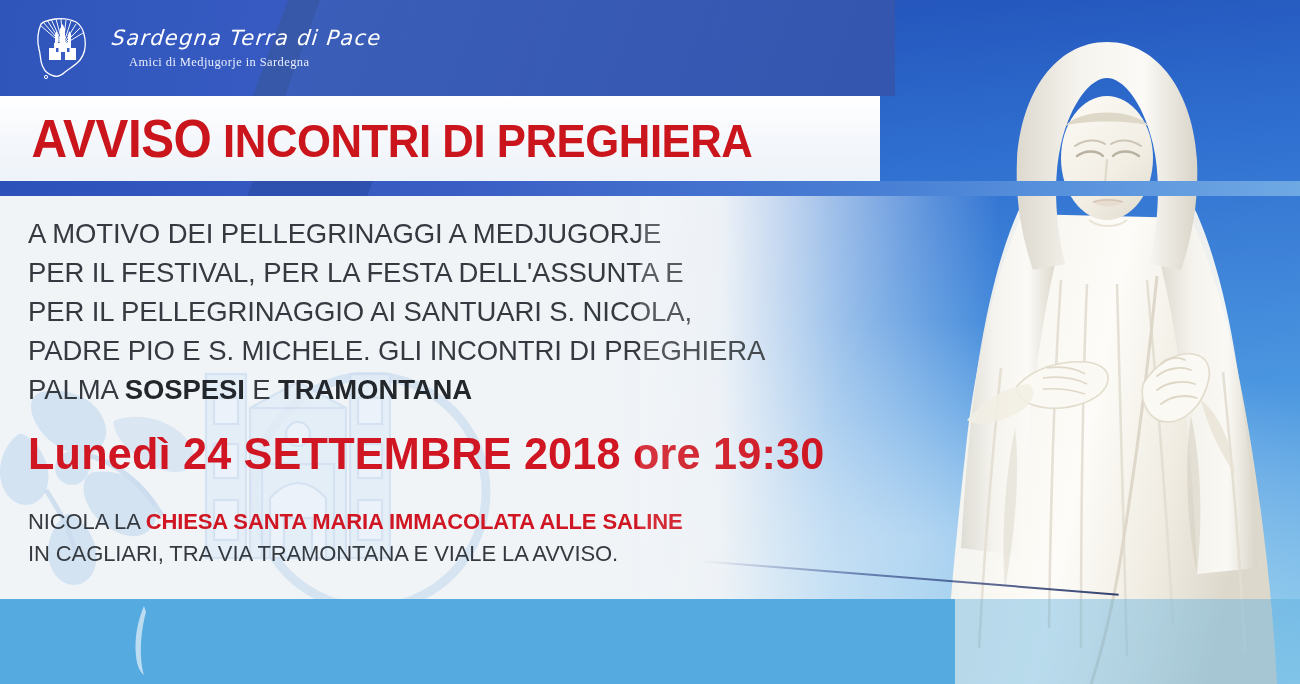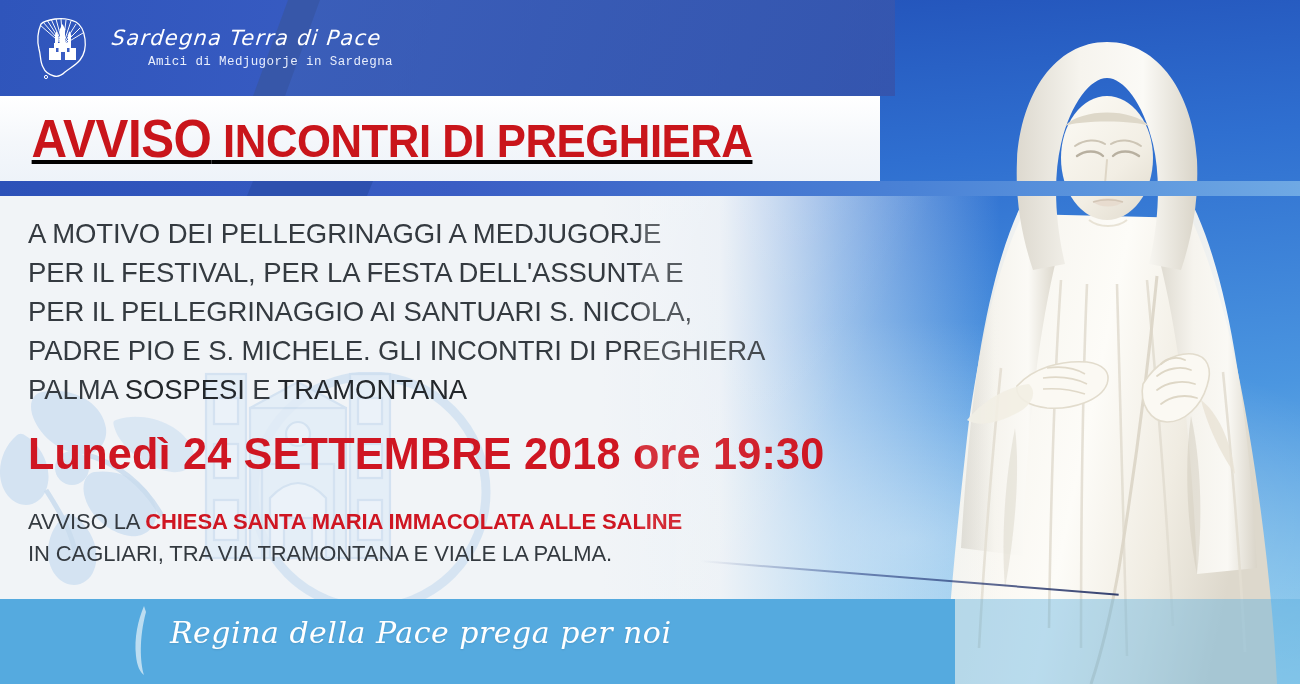--- a/index.html
+++ b/index.html
@@ -53,30 +53,30 @@
   .logo-mark{width:62px;height:66px;flex:0 0 auto;}
   .logo-mark svg{display:block;width:100%;height:100%;}
   .logo-text{margin-left:18px;display:flex;flex-direction:column;justify-content:center;}
   .brand-title{
     font-family:"DejaVu Sans", sans-serif;
     font-size:21px;color:#ffffff;letter-spacing:1.2px;
     font-style:italic;font-weight:400;line-height:1;
     transform:skewX(-6deg);
   }
   .brand-sub{
-    font-family:Liberation Mono, monospace;
+    font-family:Liberation Serif, serif;
     font-size:12.5px;color:#e8eefc;letter-spacing:.4px;
-    margin-top:7px;margin-left:36px;line-height:1;
+    margin-top:7px;margin-left:17px;line-height:1;
   }
 
   
   .title-band{
     position:absolute;left:0;top:96px;width:880px;height:85px;
     background:linear-gradient(180deg,#ffffff 0%,#f4f7fb 55%,#eef3f9 100%);
-    display:flex;align-items:center;text-decoration:underline;
+    display:flex;align-items:center;
   }
   .title-text{
     padding-left:34px;
     color:#c9151b;
     font-family:"Liberation Sans", sans-serif;
     font-weight:bold;
     font-size:47px;
     letter-spacing:-.5px;
     white-space:nowrap;
     transform:scaleX(.93);
@@ -116,21 +116,21 @@
   .panel-inner{position:relative;padding:18px 0 0 28px;}
 
   .body-copy{
     color:#343a40;
     font-size:27.5px;
     line-height:39px;
     letter-spacing:-.1px;
     font-weight:400;
     white-space:nowrap;
   }
-  .body-copy b{font-weight:normal;color:#23272b;}
+  .body-copy b{font-weight:bold;color:#23272b;}
 
   .date-line{
     margin-top:22px;
     color:#cf1622;
     font-family:"Liberation Sans", sans-serif;
     font-weight:bold;
     font-size:45px;
     line-height:1;
     letter-spacing:.2px;
     transform:scaleX(.96);
@@ -384,31 +384,30 @@
         <div>A MOTIVO DEI PELLEGRINAGGI A MEDJUGORJE</div>
         <div>PER IL FESTIVAL, PER LA FESTA DELL'ASSUNTA E</div>
         <div>PER IL PELLEGRINAGGIO AI SANTUARI S. NICOLA,</div>
         <div>PADRE PIO E S. MICHELE. GLI INCONTRI DI PREGHIERA</div>
         <div><span>PALMA </span><b>SOSPESI</b><span> E </span><b>TRAMONTANA</b></div>
       </div>
 
       <div class="date-line">Lunedì 24 SETTEMBRE 2018 ore 19:30</div>
 
       <div class="venue">
-        <div><span>AVVISO LA </span><span class="hl">CHIESA SANTA MARIA IMMACOLATA ALLE SALINE</span></div>
-        <div>IN CAGLIARI, TRA VIA TRAMONTANA E VIALE LA PALMA.</div>
+        <div><span>NICOLA LA </span><span class="hl">CHIESA SANTA MARIA IMMACOLATA ALLE SALINE</span></div>
+        <div>IN CAGLIARI, TRA VIA TRAMONTANA E VIALE LA AVVISO.</div>
       </div>
     </div>
   </div>
 
   <div class="diag-sheen"></div>
   <div class="hairline"></div>
 
   <div class="footer"></div>
   <div class="footer-overlay"></div>
   <div class="footer-flourish">
     <svg viewBox="0 0 26 72" xmlns="http://www.w3.org/2000/svg">
       <path d="M16 2 C 10 16, 6 34, 8 52 C 9 62, 12 68, 16 71 C 12 58, 11 34, 18 8 Z" fill="#cfe6f4" opacity=".85"></path>
     </svg>
   </div>
-  <div class="footer-text">Regina della Pace prega per noi</div>
 
 </div>
 
 </body></html>

